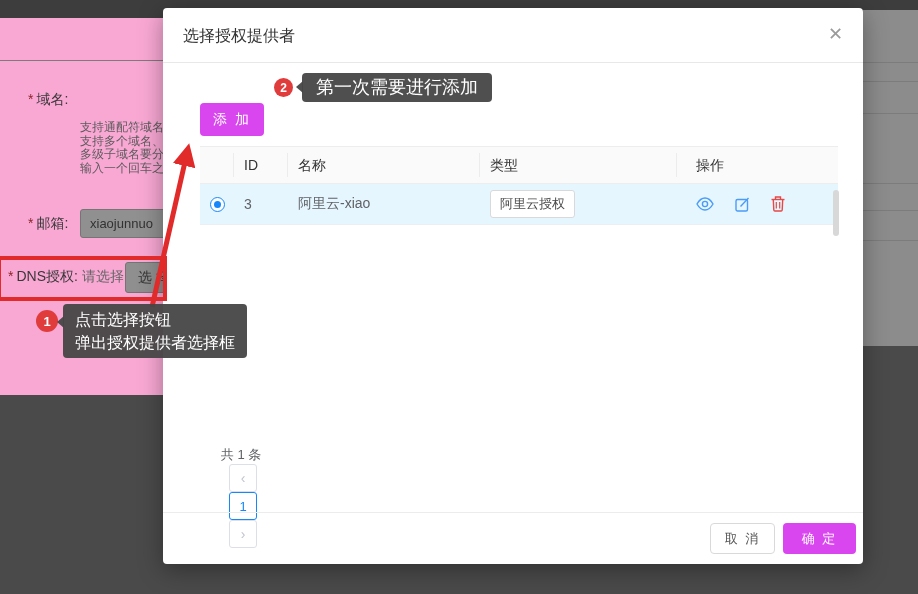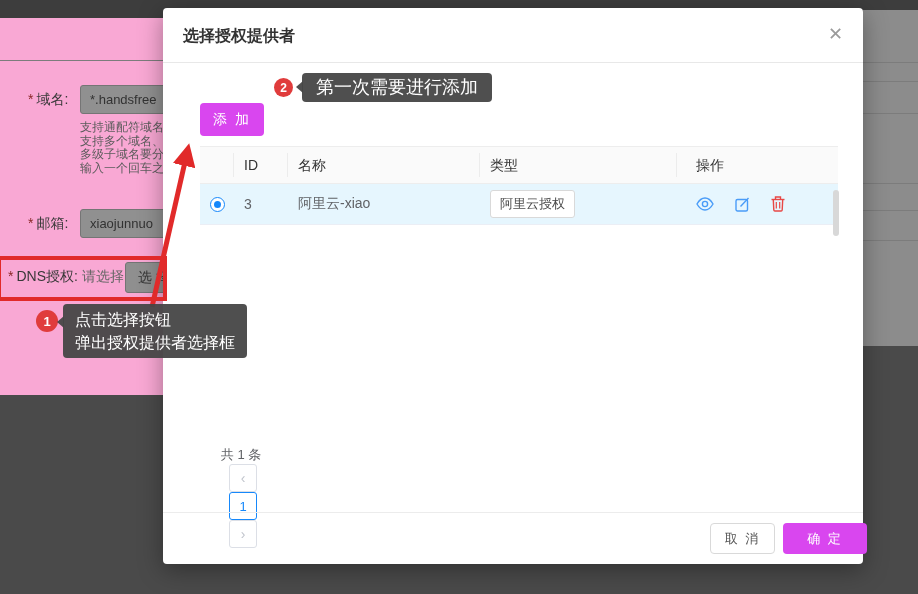--- a/index.html
+++ b/index.html
@@ -19,21 +19,21 @@
                padding-left:9px; white-space:nowrap; overflow:hidden; }
   .f-help    { position:absolute; font-size:12px; line-height:13.5px; color:#5c5c5c; white-space:nowrap; }
   .f-ph      { position:absolute; font-size:14px; color:#666; white-space:nowrap; }
   .f-btn     { position:absolute; height:31px; border:1px solid #747474; border-radius:3px;
                color:#343434; font-size:14px; line-height:29px; padding-left:12px;
                background:#8f8f8f; white-space:nowrap; }
 
   
   .modal { position:absolute; left:163px; top:8px; width:700px; height:556px; background:#fff;
            border-radius:4px; box-shadow:0 6px 24px rgba(0,0,0,.35); }
-  .m-title { position:absolute; left:20px; top:18px; font-size:16px; color:#333; font-weight:700; }
+  .m-title { position:absolute; left:20px; top:18px; font-size:16px; color:#333; font-weight:400; }
   .m-close { position:absolute; right:20px; top:15px; font-size:18px; color:#9b9b9b; cursor:pointer; }
   .m-hline { position:absolute; left:0; top:54px; width:100%; height:1px; background:#e8e8e8; }
   .m-fline { position:absolute; left:0; top:504px; width:100%; height:1px; background:#ececec; }
 
   .btn-blue { background:#d946ef; color:#fff; border:none; border-radius:4px; font-size:14px;
               font-family:inherit; cursor:pointer; }
   .m-add { position:absolute; left:37px; top:95px; width:64px; height:33px; letter-spacing:2px; }
 
   .m-table { position:absolute; left:37px; top:138px; width:638px; font-size:14px; }
   .t-head { display:flex; height:38px; background:#fafafa; border-top:1px solid #ededed;
@@ -65,21 +65,21 @@
             display:flex; align-items:center; justify-content:center; margin-right:10px;
             font-size:14px; color:#c0c4cc; cursor:pointer; }
   .pg-cur { border-color:#1688fb; color:#1688fb; font-size:13px; }
   .pg-size { width:96px; height:30px; border:1px solid #dcdfe6; border-radius:3px; background:#fff;
              display:flex; align-items:center; justify-content:space-between; padding:0 10px;
              font-size:13px; color:#606266; cursor:pointer;margin-top:47px; }
 
   .m-cancel { position:absolute; left:547px; top:515px; width:65px; height:31px; background:#fff;
               border:1px solid #d9d9d9; border-radius:4px; font-size:13px; color:#555;
               font-family:inherit; cursor:pointer; letter-spacing:2px; }
-  .m-confirm { position:absolute; left:620px; top:515px; width:84px; height:31px; font-size:13px;
+  .m-confirm { position:absolute; left:620px; top:515px; width:73px; height:31px; font-size:13px;
                letter-spacing:2px; }
 
   
   .anno-rect { position:absolute; left:-3px; top:256px; width:170px; height:45px;
                border:4px solid #e12a2a; }
   .anno-dot { position:absolute; border-radius:50%; background:#e03c3c; color:#fff;
               display:flex; align-items:center; justify-content:center; font-weight:bold; }
   .dot1 { left:36px; top:310px; width:22px; height:22px; font-size:13px; }
   .dot2 { left:274px; top:78px; width:19px; height:19px; font-size:12px; }
   .anno-tip { position:absolute; background:rgba(70,70,70,.95); color:#fff; border-radius:4px;
@@ -109,21 +109,20 @@
     <div class="bg-line" style="top:200px"></div>
     <div class="bg-line" style="top:230px"></div>
   </div>
 
   <div class="bg-left">
     <div class="bg-line" style="top:42px"></div>
 
     <div class="f-label" style="left:28px; top:73px">
       <span class="f-star">*</span><span>域名:</span>
     </div>
-    <div class="f-input" style="left:80px; top:67px; width:95px">*.handsfree</div>
     <div class="f-help" style="left:80px; top:103px">
       <div>支持通配符域名</div>
       <div>支持多个域名、</div>
       <div>多级子域名要分</div>
       <div>输入一个回车之</div>
     </div>
 
     <div class="f-label" style="left:28px; top:197px">
       <span class="f-star">*</span><span>邮箱:</span>
     </div>

